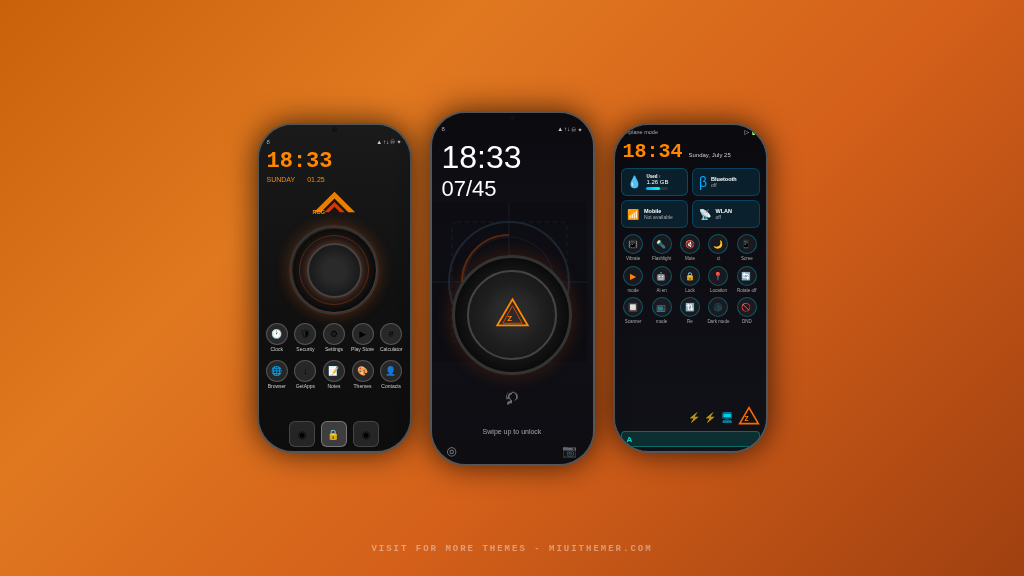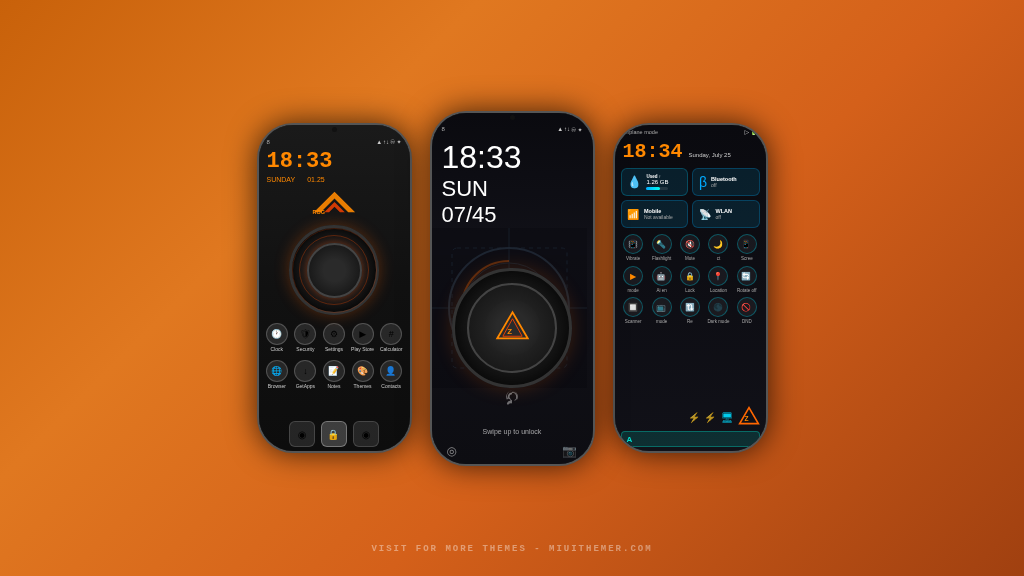--- a/index.html
+++ b/index.html
@@ -609,21 +609,20 @@
       <div class="center-status-bar">
         <span>8</span>
         <div class="status-icons">
           <span>▲</span>
             <span>↑↓</span>
             <span>♾</span>
             <span>✦</span>
         </div>
       </div>
       <div class="center-time">18:33</div>
-      <div class="center-date">SUN</div>
       <div class="center-date">07/45</div>
 
       <div class="rog-lock-art">
 
         <svg width="155" height="160" viewBox="0 0 155 160" style="position:absolute;top:0;left:0;opacity:0.5">
           <rect width="155" height="160" fill="#0a0a10"></rect>
 
           <line x1="0" y1="80" x2="155" y2="80" stroke="#1a2a3a" stroke-width="1"></line>
           <line x1="77" y1="0" x2="77" y2="160" stroke="#1a2a3a" stroke-width="1"></line>
           <rect x="20" y="20" width="115" height="120" rx="5" fill="none" stroke="#1a2a3a" stroke-width="1" stroke-dasharray="4 4"></rect>

